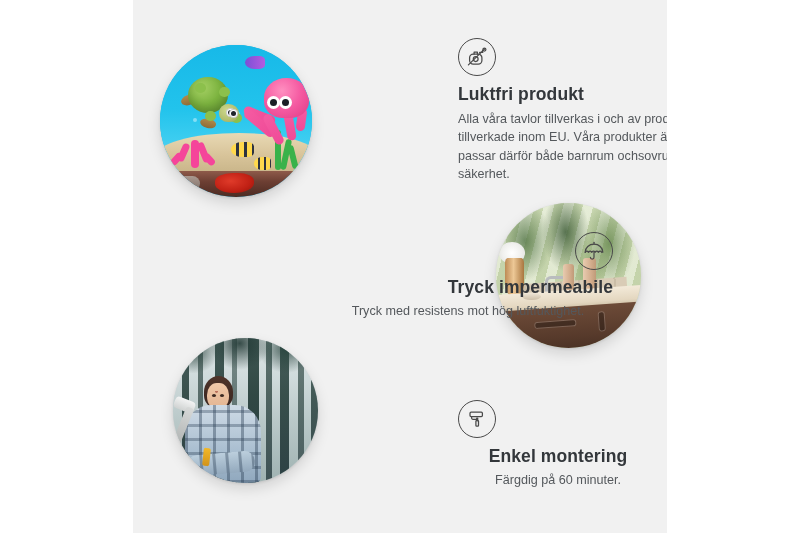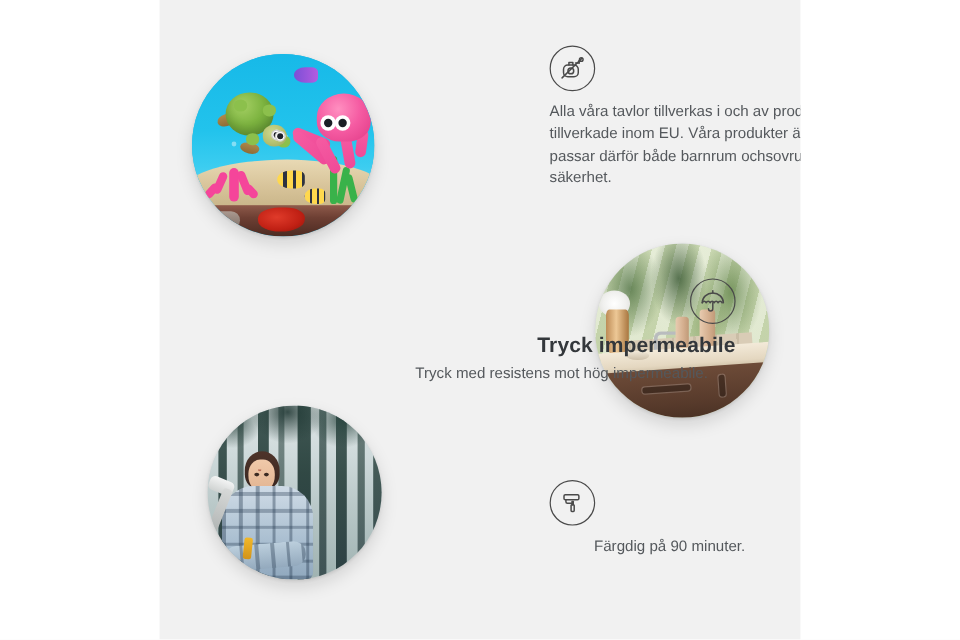--- a/index.html
+++ b/index.html
@@ -418,20 +418,21 @@
         <svg width="24" height="24" viewBox="0 0 24 24" fill="none" stroke="#4a4a4a" stroke-width="1.25" stroke-linecap="round" stroke-linejoin="round">
           <path d="M8.2 9.2h5.1a3.6 3.6 0 0 1 3.6 3.6v2.6a3.6 3.6 0 0 1-3.6 3.6H8.2a3.6 3.6 0 0 1-3.6-3.6v-2.6A3.6 3.6 0 0 1 8.2 9.2z"></path>
           <path d="M9.1 9.2V7.0h3.3v2.2"></path>
           <path d="M14.6 7.4h3.0"></path>
           <path d="M17.6 7.4v-2.0"></path>
           <circle cx="19.4" cy="4.6" r="1.5"></circle>
           <circle cx="10.7" cy="14.1" r="2.4"></circle>
           <path d="M3.4 19.9L20.0 3.6"></path>
         </svg>
       </div>
+      <div class="feat-title">Luktfri produkt</div>
       <div class="feat-desc">Alla våra tavlor tillverkas i och av produkter som är tillverkade inom EU. Våra produkter är luktfria och passar därför både barnrum ochsovrum. 100% säkerhet.</div>
     </div>
 
     <div class="disc" style="left:363px; top:203px; width:145px; height:145px;">
       <div class="scene">
         <div class="bath-wall"></div>
         <div class="bath-splash"></div>
         <div class="bath-faucet"></div>
         <div class="bath-bottle1"></div>
         <div class="bath-bottle2"></div>
@@ -448,21 +449,21 @@
         <div class="feat-icon">
           <svg width="24" height="24" viewBox="0 0 24 24" fill="none" stroke="#4a4a4a" stroke-width="1.25" stroke-linecap="round" stroke-linejoin="round">
             <path d="M3.2 13.3c0-4.6 3.9-8.1 8.8-8.1s8.8 3.5 8.8 8.1"></path>
             <path d="M3.2 13.3c1.1-1.6 2.3-1.6 3.3 0 1.1-1.6 2.3-1.6 3.3 0 1.1-1.6 2.3-1.6 3.3 0 1.1-1.6 2.3-1.6 3.3 0 1.1-1.6 2.3-1.6 3.4 0"></path>
             <path d="M12 5.2V3.3"></path>
             <path d="M12 13.3v5.0a1.8 1.8 0 0 1-3.6 0"></path>
           </svg>
         </div>
       </div>
       <div class="feat-title">Tryck impermeabile</div>
-      <div class="feat-desc">Tryck med resistens mot hög impermeabile.</div>
+      <div class="feat-desc">Tryck med resistens mot hög luftfuktighet.</div>
     </div>
 
     <div class="disc" style="left:40px; top:338px; width:145px; height:145px;">
       <div class="scene">
         <div class="forest-bg">
           <span class="tree t1"></span>
             <span class="tree t2"></span>
             <span class="tree t3"></span>
           <span class="tree t4"></span>
             <span class="tree t5"></span>
@@ -490,17 +491,18 @@
       <div class="icon-row">
         <div class="feat-icon">
           <svg width="24" height="24" viewBox="0 0 24 24" fill="none" stroke="#4a4a4a" stroke-width="1.25" stroke-linecap="round" stroke-linejoin="round">
             <rect x="5.0" y="5.2" width="12.4" height="4.3" rx="1.1"></rect>
             <path d="M6.6 9.5v1.6a1.2 1.2 0 0 0 1.2 1.2h3.9"></path>
             <path d="M11.7 11.0h1.0v2.6h-1.0z"></path>
             <rect x="10.9" y="13.6" width="2.6" height="5.6" rx="0.7"></rect>
           </svg>
         </div>
       </div>
-      <div class="feat-desc">Färgdig på 90 minuter.</div>
+      <div class="feat-title">Enkel montering</div>
+      <div class="feat-desc">Färgdig på 60 minuter.</div>
     </div>
 
   </div>
 </div>
 
 </body></html>

